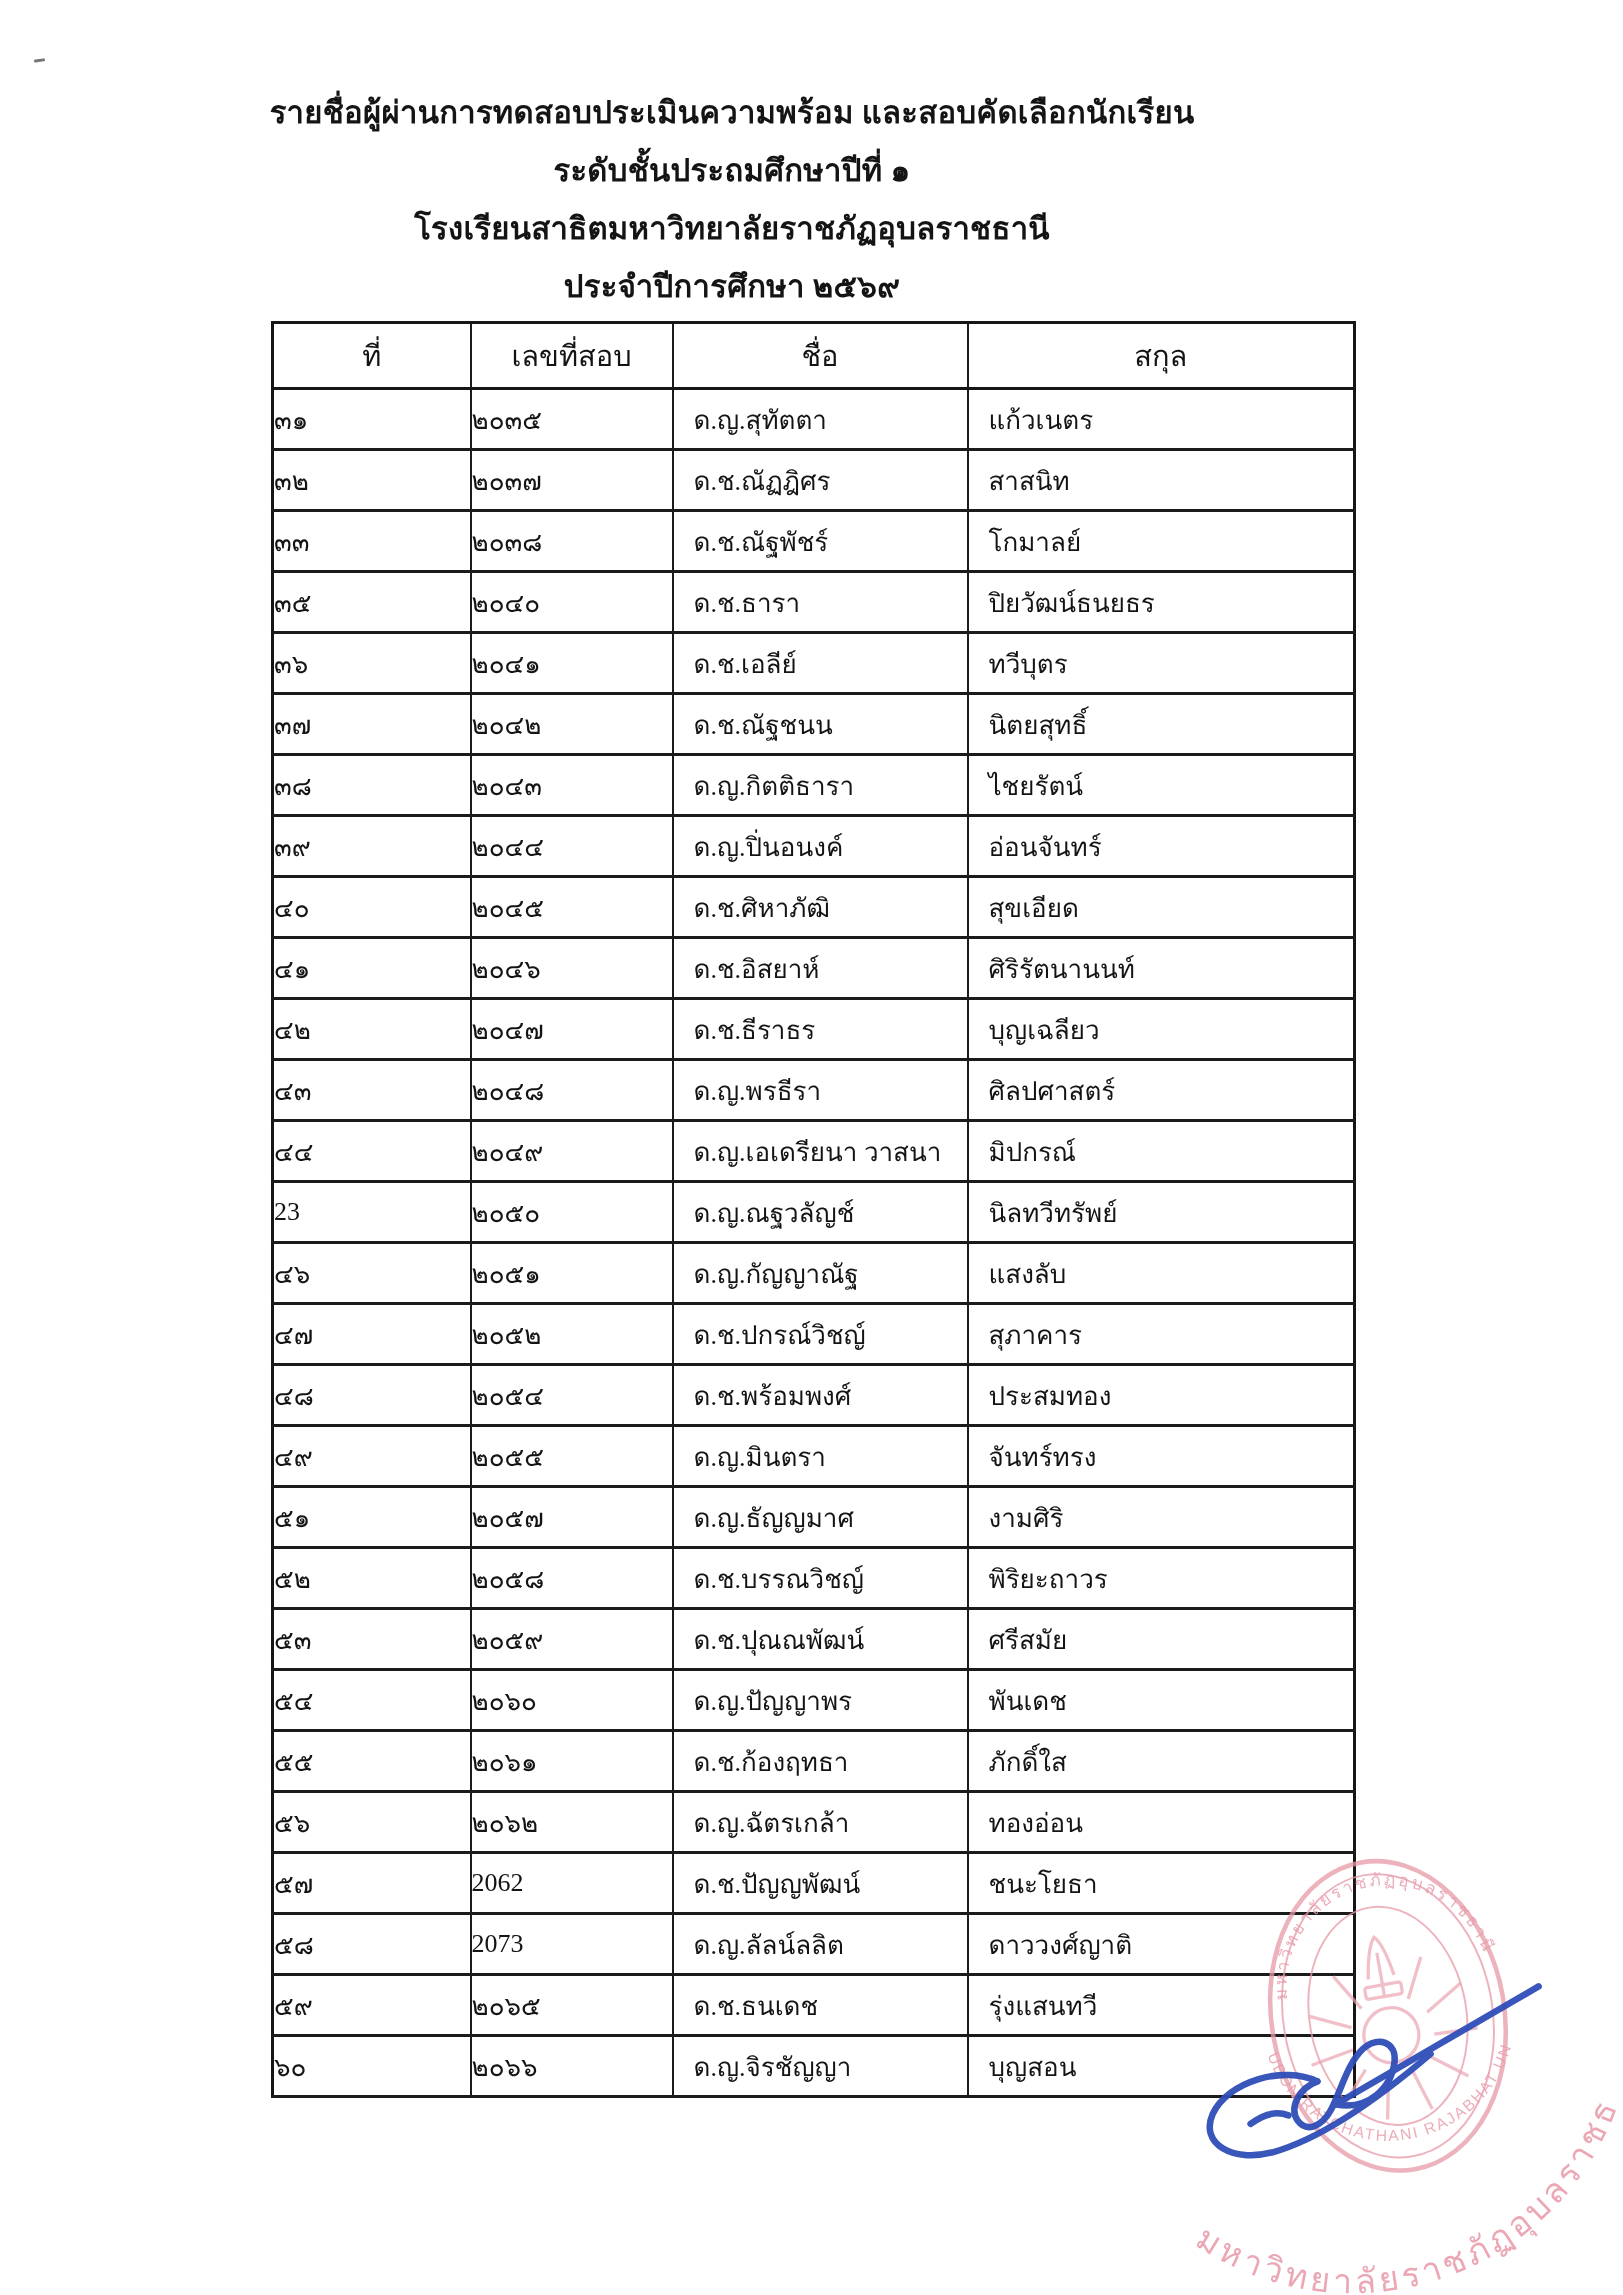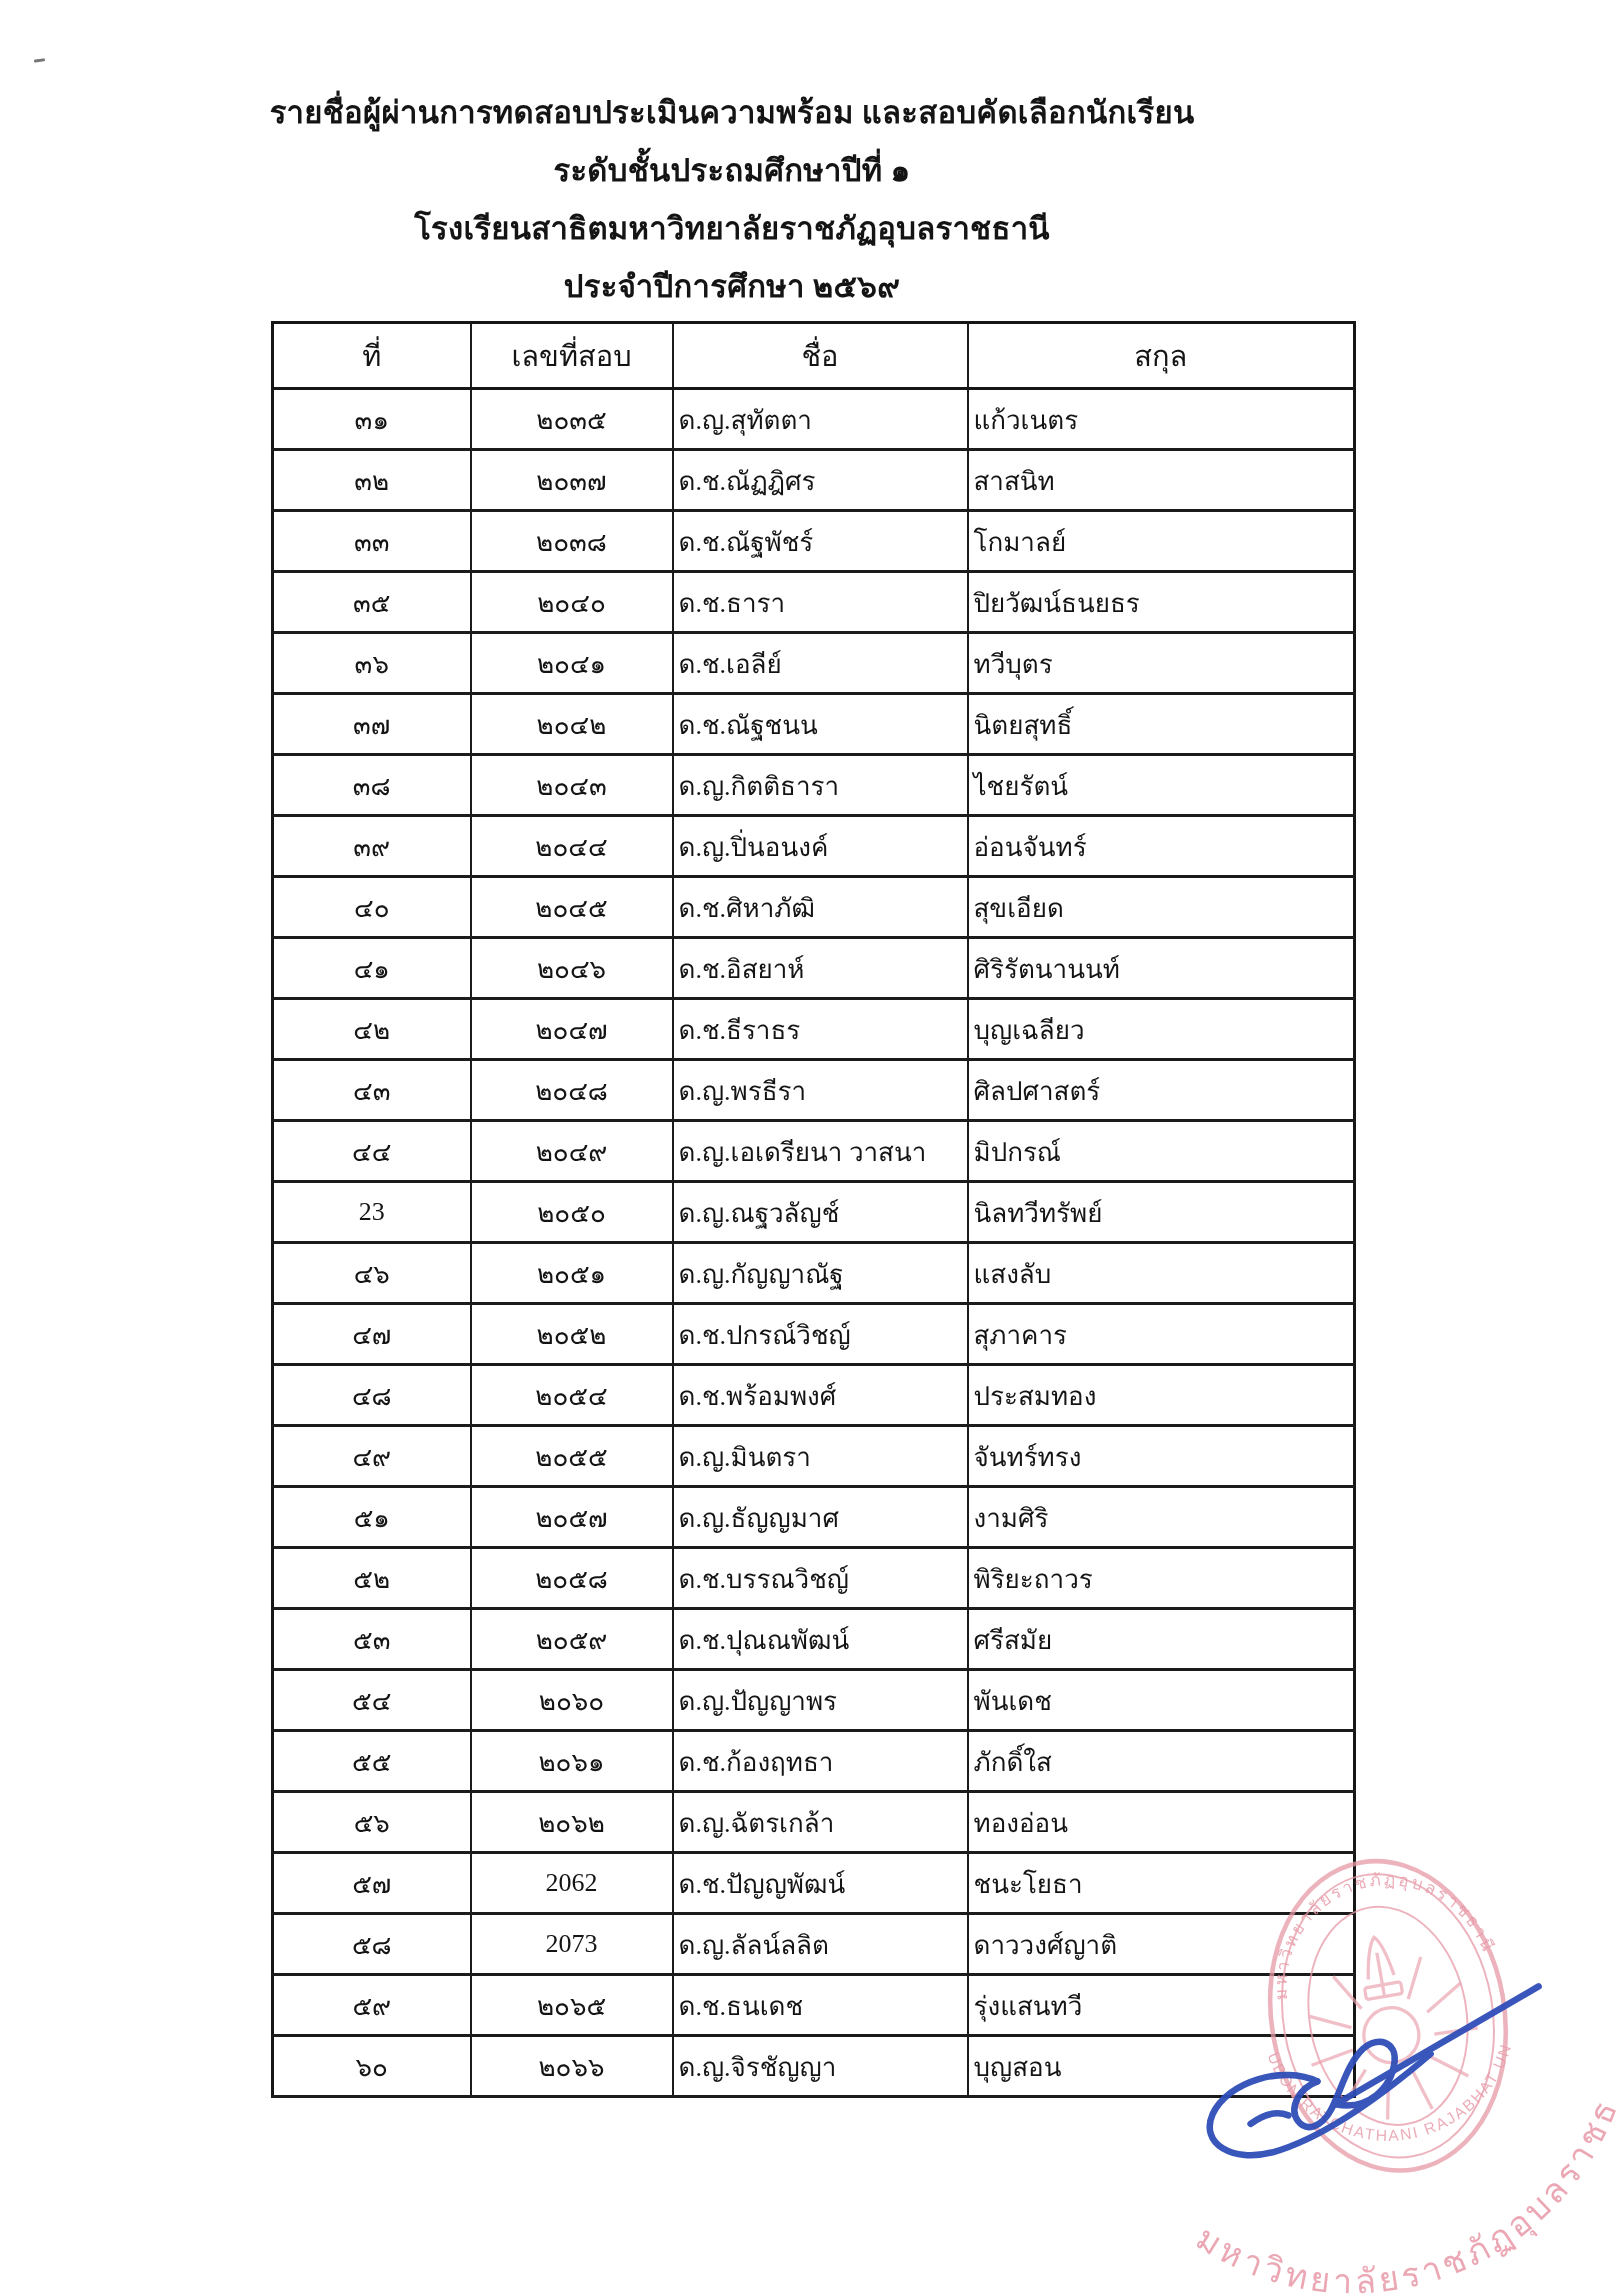--- a/index.html
+++ b/index.html
@@ -32,22 +32,22 @@
   }
   .doc-table{border:3.3px solid #161616;}
   .doc-table th{
     height:63px;font-weight:normal;font-size:29px;text-align:center;
     border-bottom:3.3px solid #161616;vertical-align:middle;padding:0;
   }
   .doc-table td{
     height:58px;font-size:26px;vertical-align:middle;padding:0;
     border-top:3.3px solid #1b1b1b;border-bottom:3.3px solid #1b1b1b;
   }
-  .doc-table td.center{text-align:center;margin-left:12px;}
-  .doc-table td.left{text-align:left;padding-left:5px;}
+  .doc-table td.center{text-align:left;margin-left:12px;}
+  .doc-table td.left{text-align:left;padding-left:20px;}
   .stamp-wrap{
     position:absolute;left:1159px;top:1780px;width:471px;height:524px;
     pointer-events:none;
   }
   .signature-wrap{
     position:absolute;left:1172px;top:1957px;width:419px;height:216px;
     pointer-events:none;
   }
 </style>
 </head>

